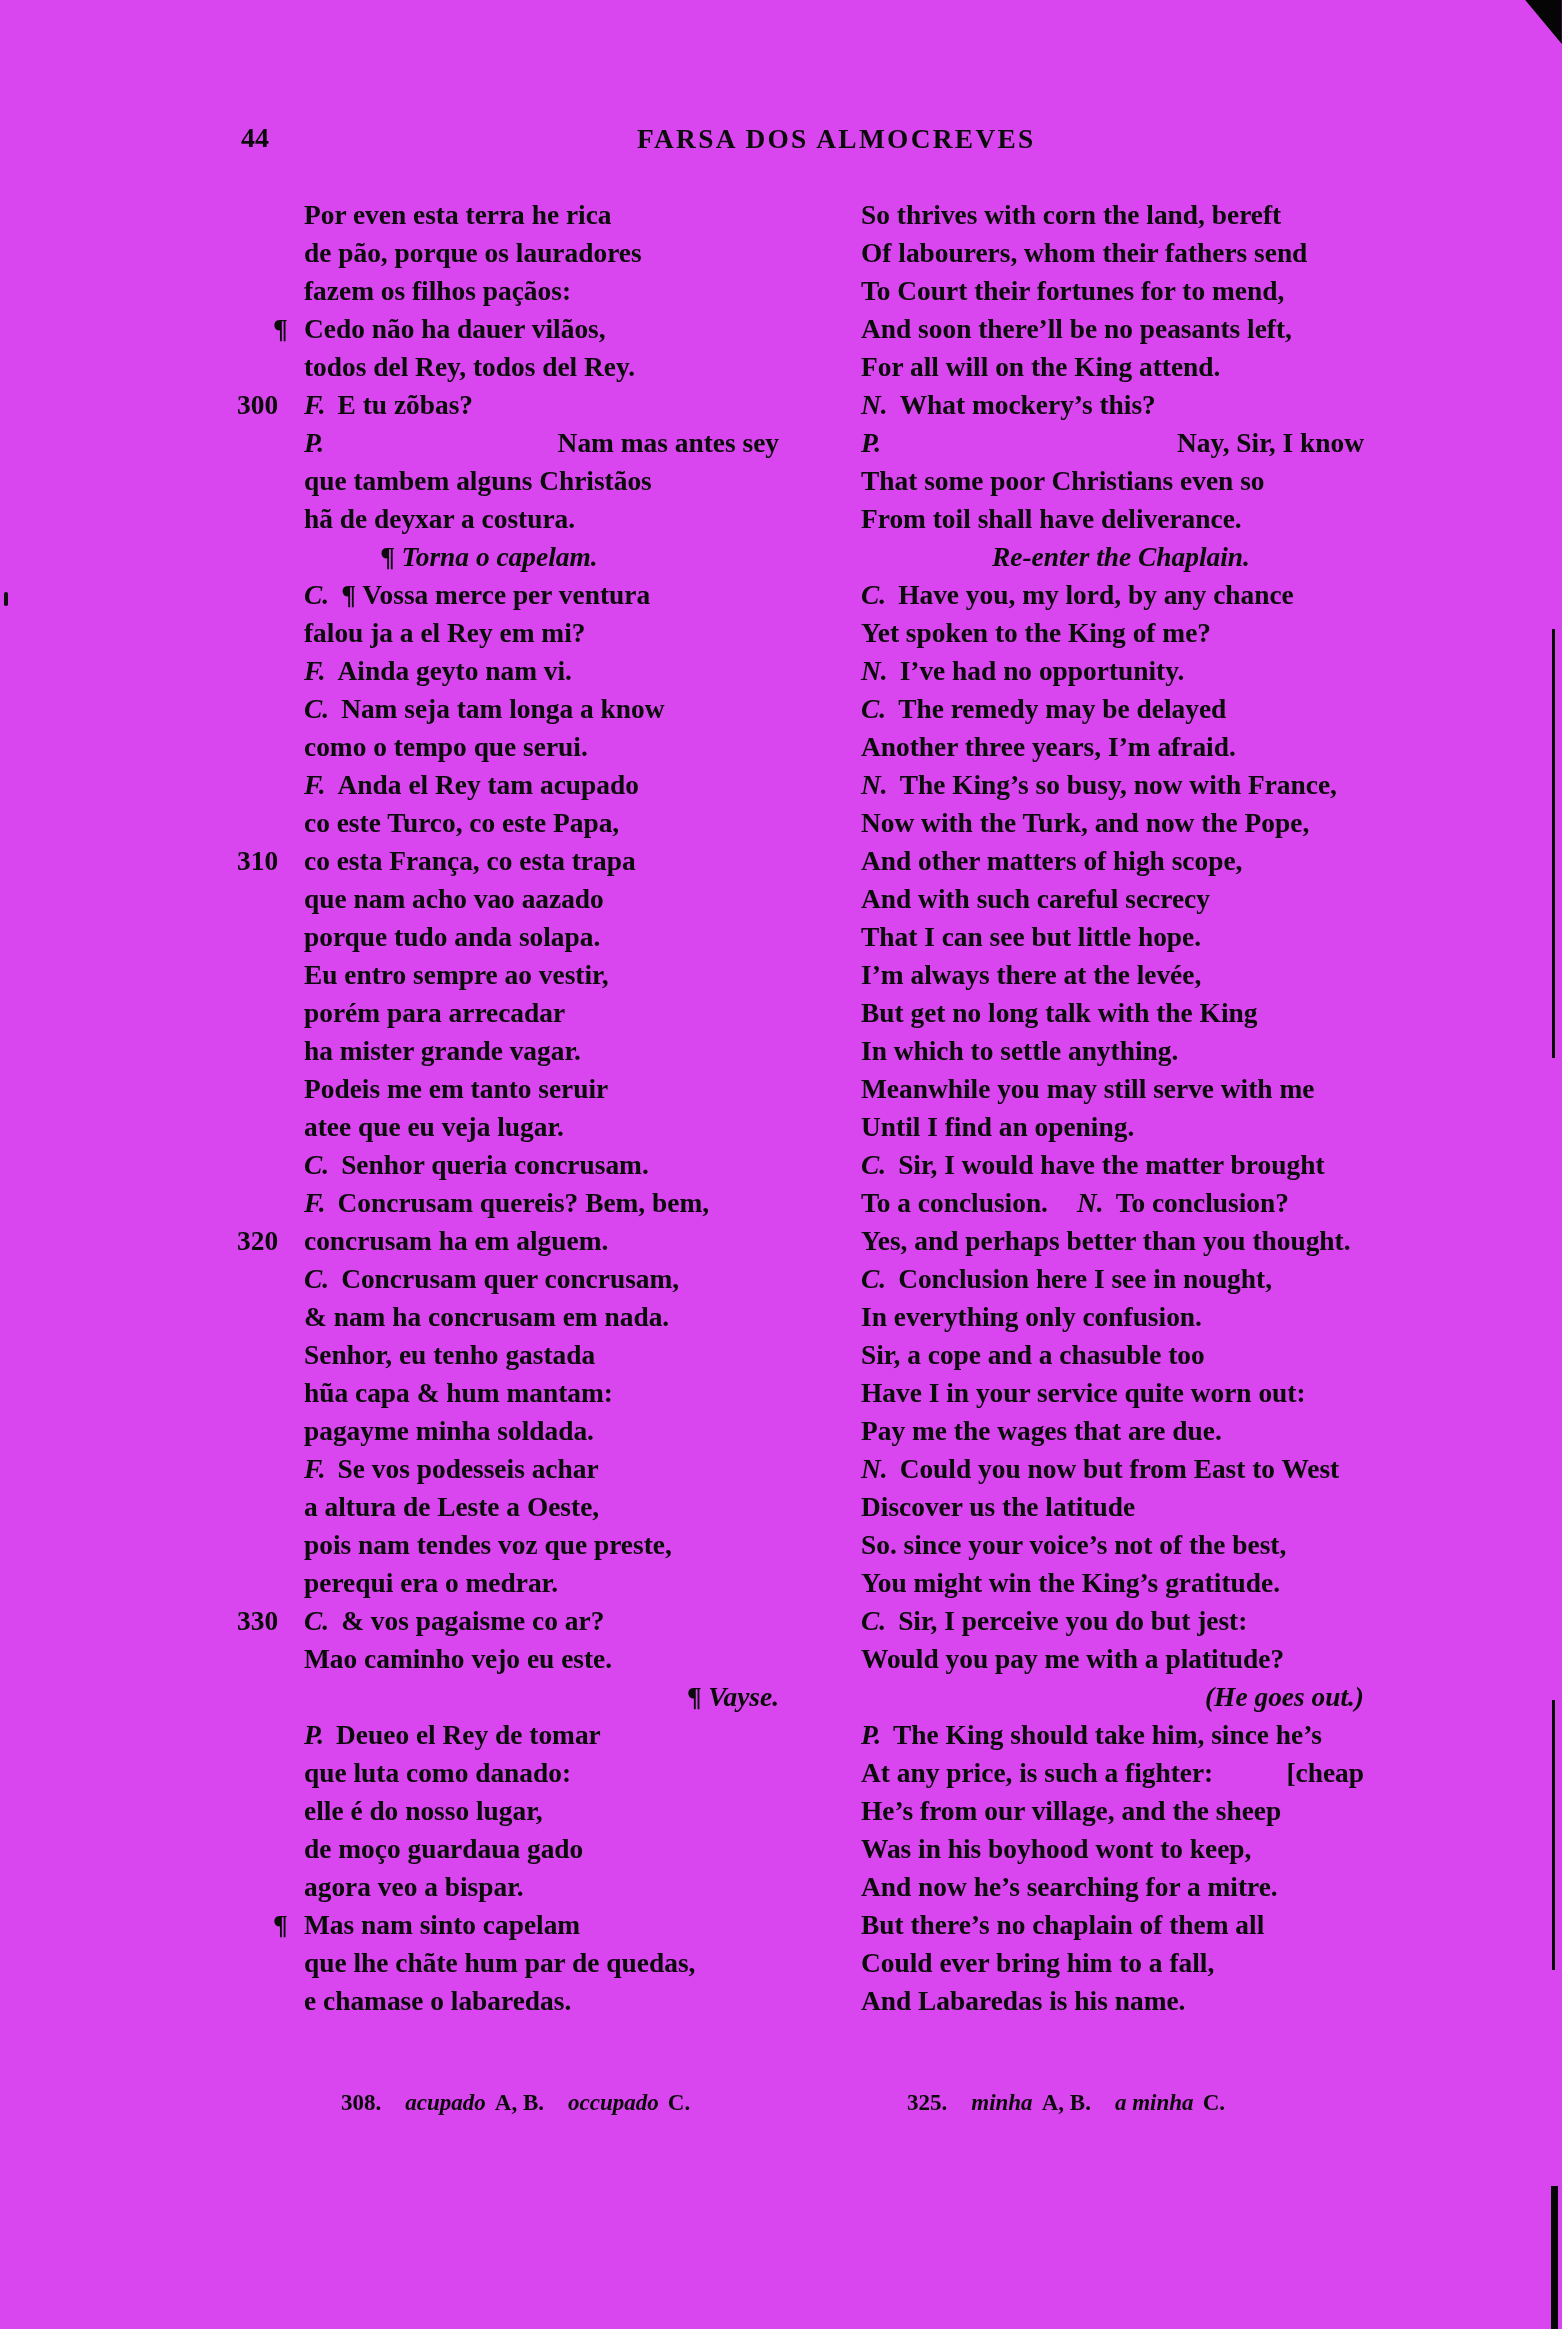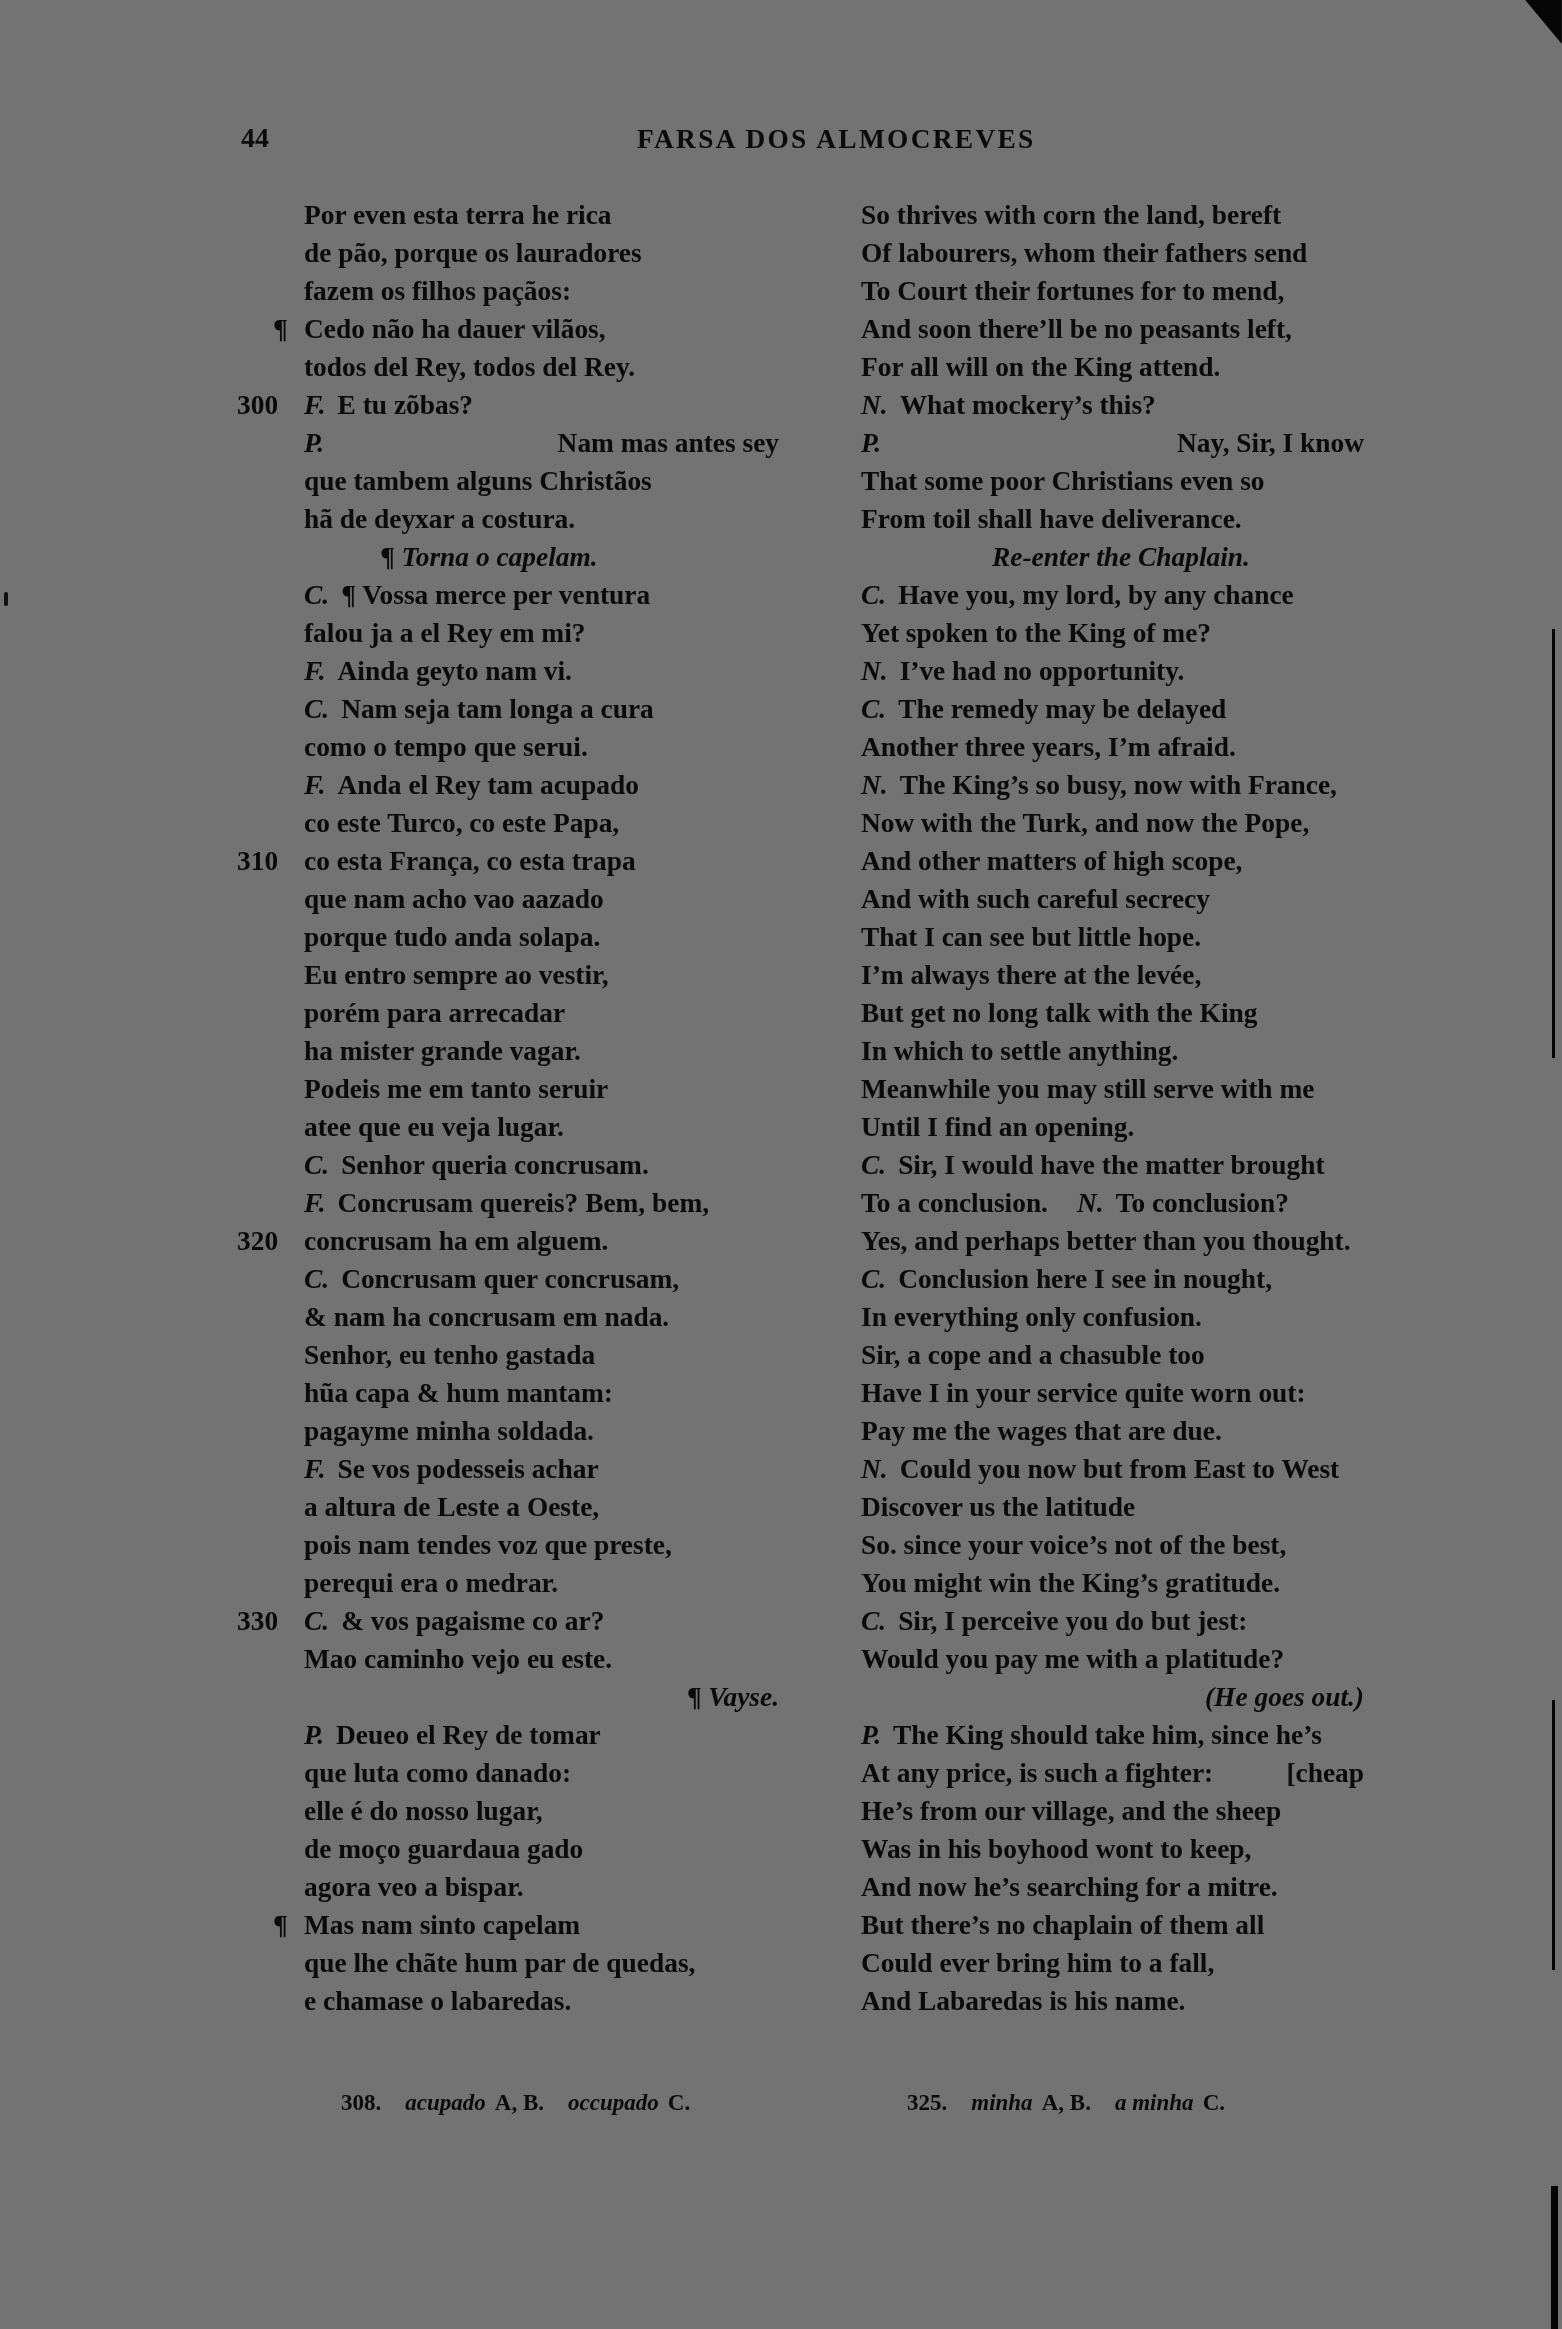--- a/index.html
+++ b/index.html
@@ -1,16 +1,16 @@
 <!DOCTYPE html>
 <html style="font-size:14.6px"><head>
 <meta charset="utf-8">
 <style>
   html,body{margin:0;padding:0;background:#888;}
-  .page{position:relative;width:1562px;height:2330px;background:#737373;
+  .page{position:relative;width:1562px;height:2330px;background:#d946ef;
         font-family:"Liberation Serif",serif;font-weight:bold;color:#0b0b0b;overflow:hidden;}
   .hdr-num{position:absolute;left:241px;top:122px;font-size:28px;}
   .hdr-title{position:absolute;left:637px;top:124px;font-size:27.4px;letter-spacing:2.3px;}
   .col{position:absolute;top:196px;font-size:27.4px;line-height:38px;white-space:nowrap;}
   #left-col{left:304px;width:475px;}
   #right-col{left:861px;width:503px;}
   .line{position:relative;height:38px;}
   .seg{display:inline;}
   .lnum{position:absolute;left:-67px;width:48px;text-align:left;font-style:normal;}
   .pil{position:absolute;left:-31px;}
@@ -51,21 +51,21 @@
       <div class="line split">
         <span class="seg sp">P.</span>
         <span class="seg ro">Nam mas antes sey</span>
       </div>
       <div class="line "><span class="seg ro">que tambem alguns Christãos</span></div>
       <div class="line "><span class="seg ro">hã de deyxar a costura.</span></div>
       <div class="line sd1"><span class="seg it">¶ Torna o capelam.</span></div>
       <div class="line "><span class="seg sp">C.</span><span class="seg ro">¶ Vossa merce per ventura</span></div>
       <div class="line "><span class="seg ro">falou ja a el Rey em mi?</span></div>
       <div class="line "><span class="seg sp">F.</span><span class="seg ro">Ainda geyto nam vi.</span></div>
-      <div class="line "><span class="seg sp">C.</span><span class="seg ro">Nam seja tam longa a cura</span></div>
+      <div class="line "><span class="seg sp">C.</span><span class="seg ro">Nam seja tam longa a know</span></div>
       <div class="line "><span class="seg ro">como o tempo que serui.</span></div>
       <div class="line "><span class="seg sp">F.</span><span class="seg ro">Anda el Rey tam acupado</span></div>
       <div class="line "><span class="seg ro">co este Turco, co este Papa,</span></div>
       <div class="line "><span class="seg lnum">310</span><span class="seg ro">co esta França, co esta trapa</span></div>
       <div class="line "><span class="seg ro">que nam acho vao aazado</span></div>
       <div class="line "><span class="seg ro">porque tudo anda solapa.</span></div>
       <div class="line "><span class="seg ro">Eu entro sempre ao vestir,</span></div>
       <div class="line "><span class="seg ro">porém para arrecadar</span></div>
       <div class="line "><span class="seg ro">ha mister grande vagar.</span></div>
       <div class="line "><span class="seg ro">Podeis me em tanto seruir</span></div>

